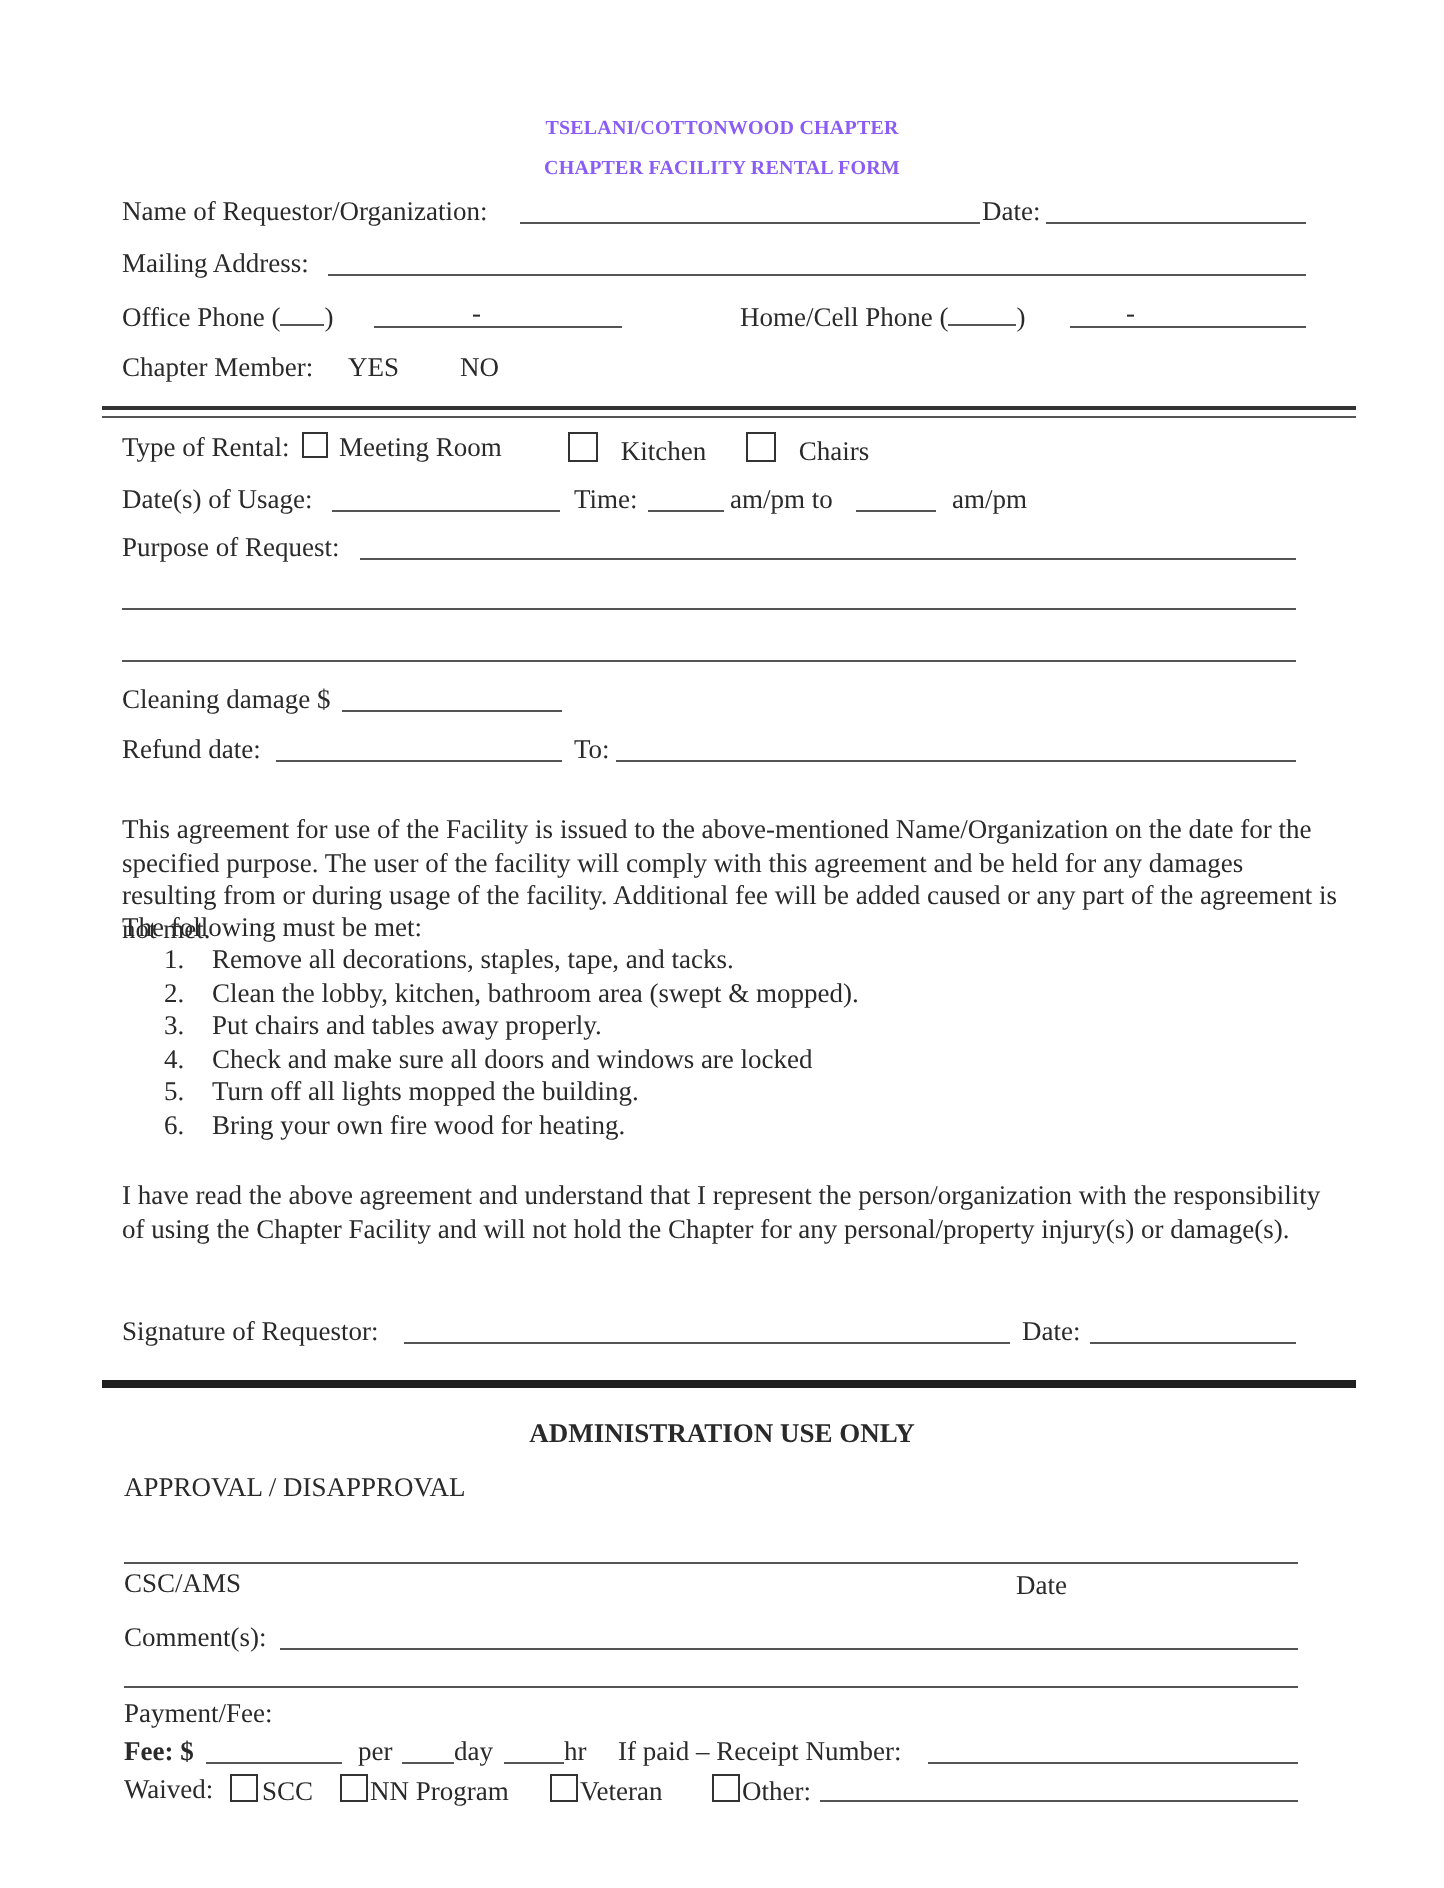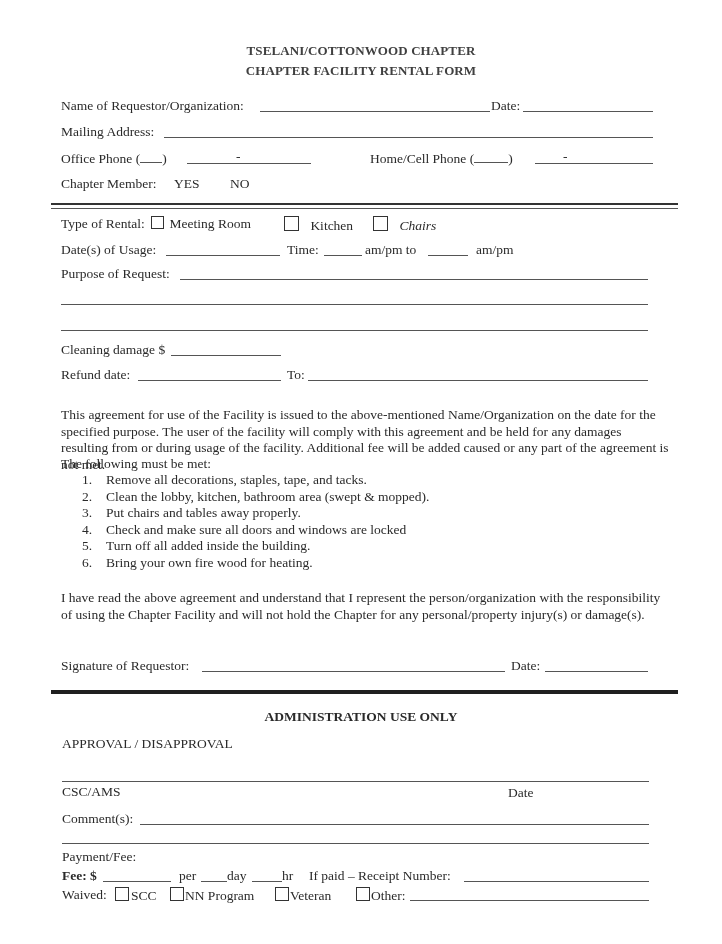--- a/index.html
+++ b/index.html
@@ -2,21 +2,21 @@
 <html><head>
 <meta charset="utf-8">
 <style>
   html, body { margin: 0; padding: 0; background: #ffffff; }
   body {
     width: 722px; height: 944px; position: relative; overflow: hidden;
     font-family: "Liberation Serif", "DejaVu Serif", serif;
     color: #2a2a2a; font-size: 13.5px;
   }
   .abs { position: absolute; white-space: nowrap; }
-  .title { left: 0; width: 722px; text-align: center; font-weight: bold; font-size: 13px; color: #404040; letter-spacing: 0.1px; }
+  .title { left: 0; width: 722px; text-align: center; font-weight: bold; font-size: 10px; color: #8b5cf6; letter-spacing: 0.1px; margin-top: 16px; }
   .line { position: absolute; border-bottom: 1px solid #555; height: 0; }
   .lbl { position: absolute; white-space: nowrap; line-height: 16px; }
   .cb { display: inline-block; width: 11px; height: 11px; border: 1px solid #333; vertical-align: -1px; margin: 0 2px; background: #fff; }
   .para { position: absolute; left: 61px; width: 610px; line-height: 16.5px; white-space: normal; }
   .list { position: absolute; left: 82px; margin: 0; padding: 0; list-style: none; }
   .list li { line-height: 16.6px; white-space: nowrap; }
   .list .num { display: inline-block; width: 24px; }
   .rule-double { position: absolute; left: 51px; width: 627px; height: 3px; border-top: 2px solid #333; border-bottom: 1px solid #555; }
   .rule-thick { position: absolute; left: 51px; width: 627px; height: 4px; background: #1f1f1f; }
   .center-bold { font-weight: bold; text-align: center; left: 0; width: 722px; }
@@ -58,21 +58,21 @@
   <span>Type of Rental:</span>
   <span class="cb" style="margin-left:3px;"></span>
   <span>Meeting Room</span>
 </div>
 <div class="lbl" style="left:282px; top:216px;">
   <span class="cb" style="width:13px;height:13px;"></span>
   <span style="margin-left:6px;">Kitchen</span>
 </div>
 <div class="lbl" style="left:371px; top:216px;">
   <span class="cb" style="width:13px;height:13px;"></span>
-  <span style="margin-left:6px;font-style:italic;">Chairs</span>
+  <span style="margin-left:6px;">Chairs</span>
 </div>
 
 <div class="lbl" style="left:61px; top:242px;">Date(s) of Usage:</div>
 <div class="line" style="left:166px; top:255px; width:114px;"></div>
 <div class="lbl" style="left:287px; top:242px;">Time:</div>
 <div class="line" style="left:324px; top:255px; width:38px;"></div>
 <div class="lbl" style="left:365px; top:242px;">am/pm  to</div>
 <div class="line" style="left:428px; top:255px; width:40px;"></div>
 <div class="lbl" style="left:476px; top:242px;">am/pm</div>
 
@@ -89,21 +89,21 @@
 <div class="lbl" style="left:287px; top:367px;">To:</div>
 <div class="line" style="left:308px; top:380px; width:340px;"></div>
 
 <div class="para" style="top:390px;margin-top:17px;">This agreement for use of the Facility is issued to the above-mentioned Name/Organization on the date for the specified purpose.  The user of the facility will comply with this agreement and be held for any damages resulting from or during usage of the facility.  Additional fee will be added caused or any part of the agreement is not met.</div>
 <div class="lbl" style="left:61px; top:456px;">The following must be met:</div>
 <ul class="list" style="top:472px;">
   <li><span class="num">1.</span><span>Remove all decorations, staples, tape, and tacks.</span></li>
   <li><span class="num">2.</span><span>Clean the lobby, kitchen, bathroom area (swept &amp; mopped).</span></li>
   <li><span class="num">3.</span><span>Put chairs and tables away properly.</span></li>
   <li><span class="num">4.</span><span>Check and make sure all doors and windows are locked</span></li>
-  <li><span class="num">5.</span><span>Turn off all added inside the building.</span></li>
+  <li><span class="num">5.</span><span>Turn off all lights mopped the building.</span></li>
   <li><span class="num">6.</span><span>Bring your own fire wood for heating.</span></li>
 </ul>
 
 <div class="para" style="top:590px; width:600px;">I have read the above agreement and understand that I represent the person/organization with the responsibility of using the Chapter Facility and will not hold the Chapter for any personal/property injury(s) or damage(s).</div>
 
 <div class="lbl" style="left:61px; top:658px;">Signature of Requestor:</div>
 <div class="line" style="left:202px; top:671px; width:303px;"></div>
 <div class="lbl" style="left:511px; top:658px;">Date:</div>
 <div class="line" style="left:545px; top:671px; width:103px;"></div>
 

